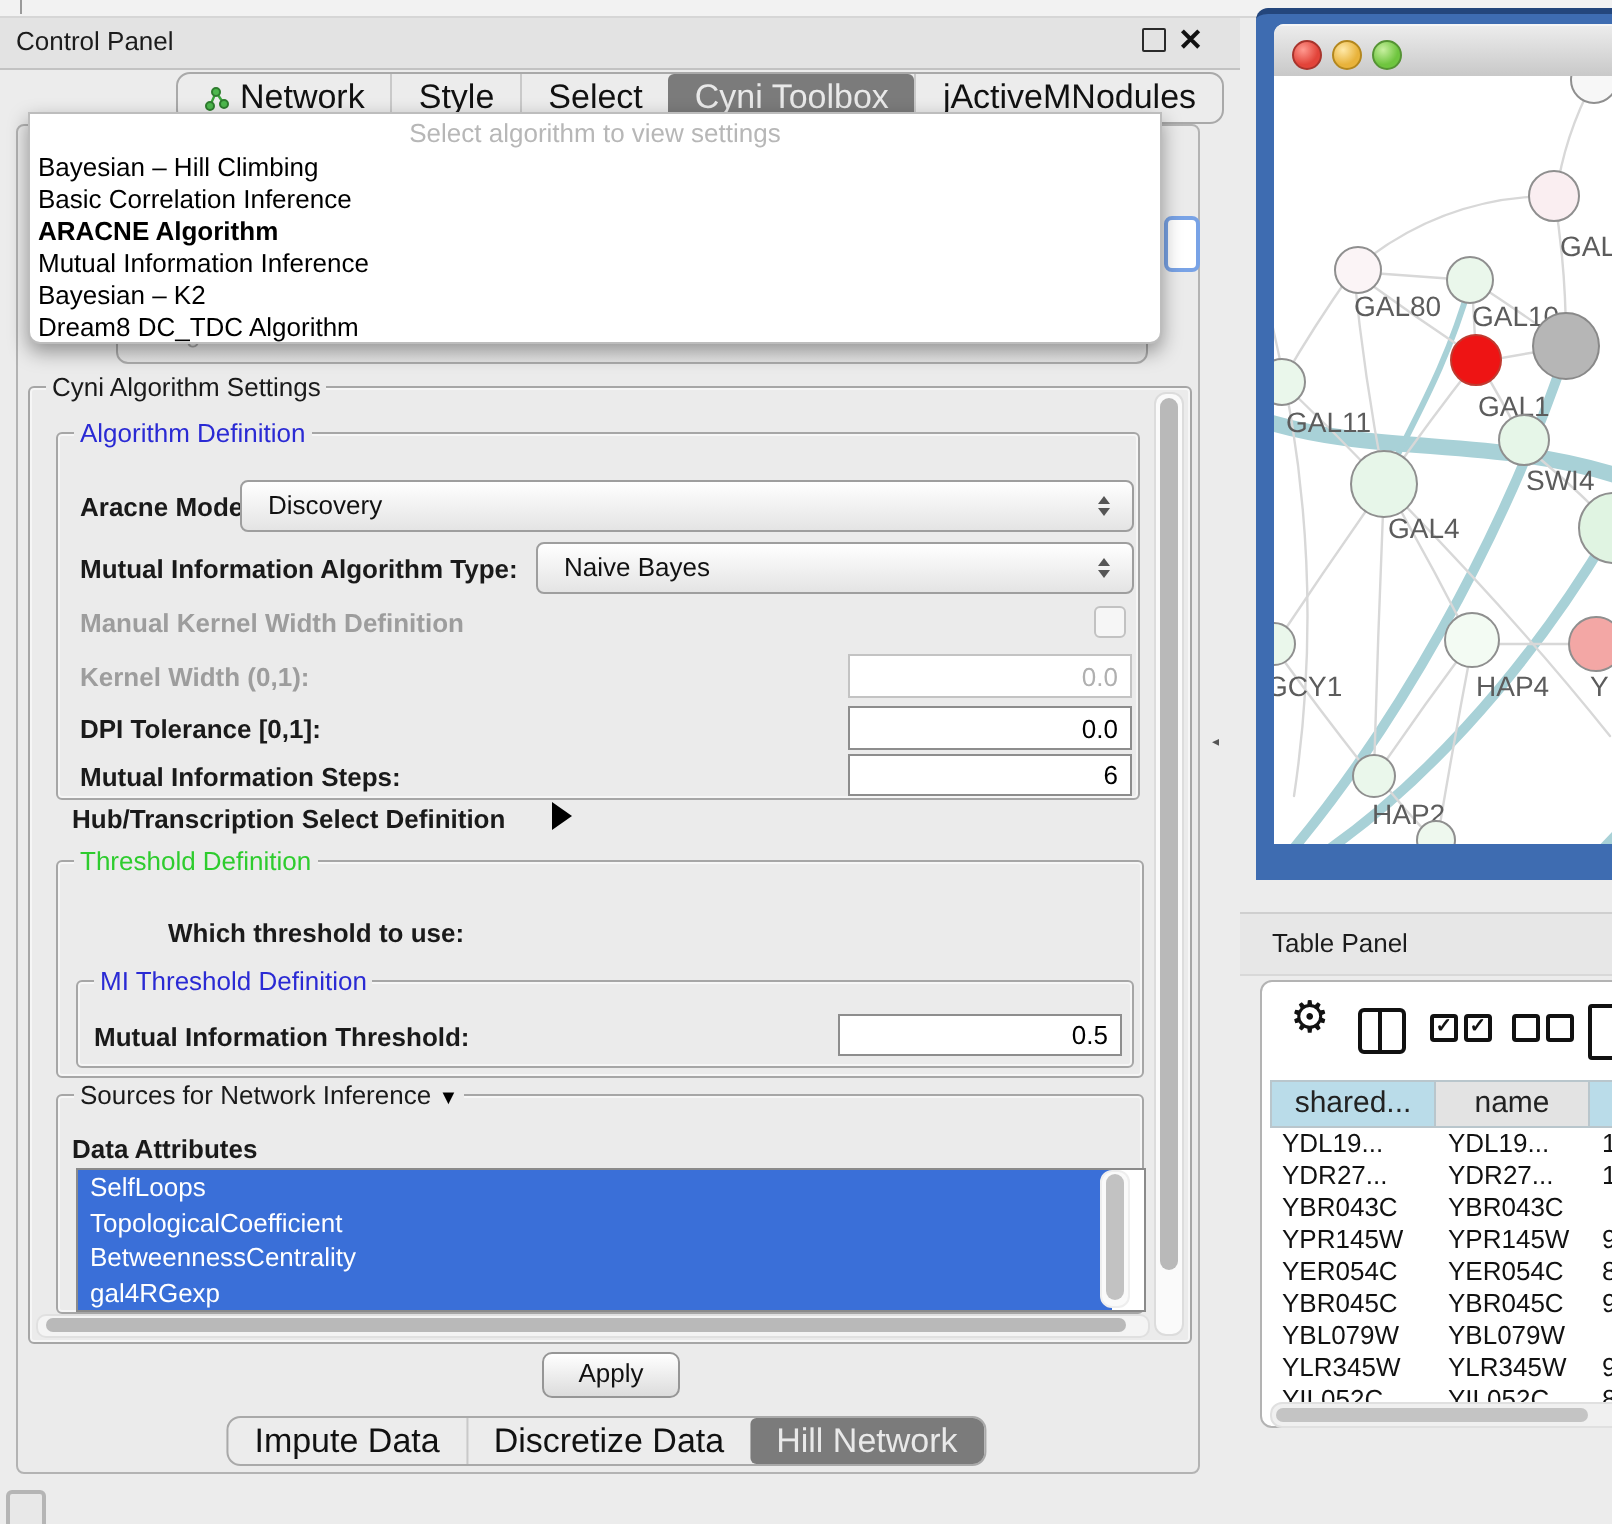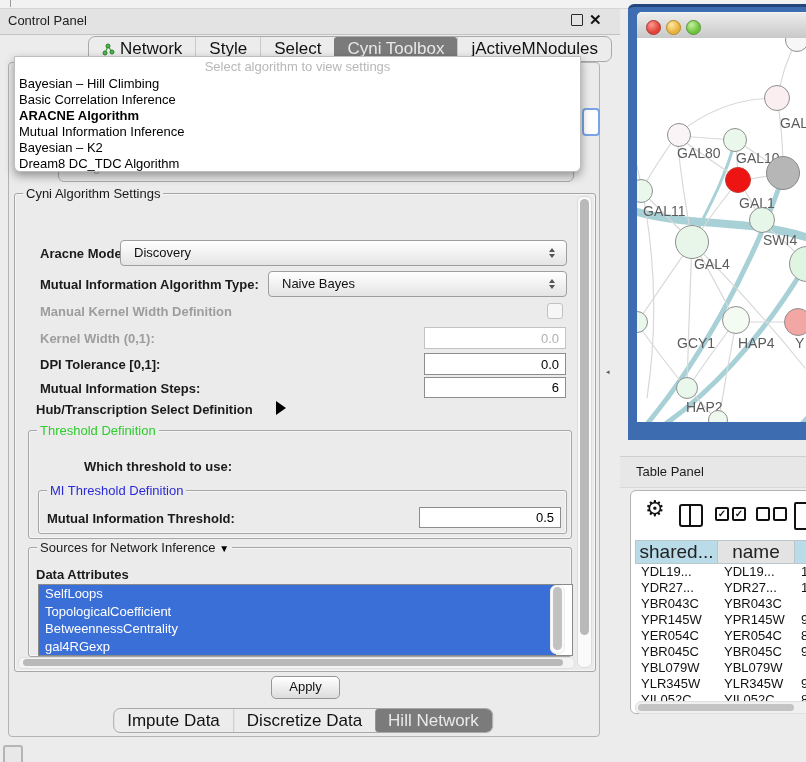--- a/index.html
+++ b/index.html
@@ -74,21 +74,21 @@
   #tp-bar{left:620px;top:456px;width:186px;height:30px;background:#e7e7e7;border-top:1px solid #cfcfcf;border-bottom:1px solid #d8d8d8;}
   #tp-title{left:636px;top:464px;font-size:13px;color:#1c1c1c;}
   #tbl-win{left:630px;top:490px;width:190px;height:222px;background:#fff;border:1px solid #b3b3b3;border-radius:6px;}
   #tbl-toolbar{position:absolute;left:0;top:0;width:100%;height:48px;}
   #gear-icon{position:absolute;left:14px;top:5px;font-size:22px;color:#111;}
   #cols-icon{position:absolute;left:48px;top:13px;width:20px;height:19px;border:2.4px solid #111;border-radius:3px;}
   #cols-icon:after{content:"";position:absolute;left:7.5px;top:0;width:2.4px;height:100%;background:#111;}
   .cbx{position:absolute;width:10px;height:10px;border:2px solid #111;border-radius:2px;font-size:10px;font-weight:bold;line-height:9px;text-align:center;color:#111;}
   #file-icon{position:absolute;left:163px;top:11px;width:22px;height:24px;border:2.4px solid #111;border-radius:2px;background:#fff;}
   #tbl-head{position:absolute;left:4px;top:49px;width:186px;height:24px;display:flex;}
-  .hcell{box-sizing:border-box;border:1px solid #b9c6cc;border-left:none;font-size:19px;color:#222;text-align:center;line-height:22px;}
+  .hcell{box-sizing:border-box;border:1px solid #b9c6cc;border-left:none;font-size:15px;color:#222;text-align:center;line-height:22px;}
   .hcell:first-child{border-left:1px solid #b9c6cc;}
   #tbl-rows{position:absolute;left:4px;top:73px;width:186px;height:137px;overflow:hidden;}
   .trow{display:flex;height:16px;font-size:13px;color:#111;}
   .tcell{box-sizing:border-box;padding-left:6px;white-space:nowrap;overflow:hidden;}
   #tbl-hscroll{position:absolute;left:4px;top:210px;width:182px;height:11px;background:#f0f0f0;border-radius:6px;border:1px solid #e0e0e0;}
   #tbl-hscroll .sb-th{left:2px;top:1.5px;width:156px;height:7px;background:#c4c4c4;}
 </style>
 </head>
 <body>
 
@@ -154,20 +154,23 @@
   </div>
 
   <div class="sb-v" style="left:577px;top:196px;width:13px;height:470px;">
     <div class="sb-th" style="left:1.5px;top:2px;width:9px;height:436px;"></div>
   </div>
 
   <div class="abs" style="left:18px;top:657px;width:555px;height:10px;background:#f4f4f4;border:1px solid #e0e0e0;border-radius:5px;">
     <div class="sb-th" style="left:4px;top:1px;width:540px;height:7px;"></div>
   </div>
 
+  <div class="grp" style="left:28px;top:216px;width:540px;height:182px;">
+    <span class="gtitle blue" style="left:8px;">Algorithm Definition</span>
+  </div>
   <div class="lbl" style="left:40px;top:246px;">Aracne Mode:</div>
   <div class="combo" style="left:120px;top:240px;width:445px;height:24px;">
     <span class="cval">Discovery</span>
     <span class="spin"></span>
   </div>
   <div class="lbl" style="left:40px;top:277px;">Mutual Information Algorithm Type:</div>
   <div class="combo" style="left:268px;top:271px;width:297px;height:24px;">
     <span class="cval">Naive Bayes</span>
     <span class="spin"></span>
   </div>
@@ -270,21 +273,21 @@
           <div class="node" style="left: 88px; top: 129px; width: 26px; height: 26px; background: rgb(238, 20, 20); border-color: rgb(192, 58, 48);"></div>
           <div class="nlabel" style="left: 102px; top: 157px;">GAL1</div>
           <div class="node" style="left: -8px; top: 141px; width: 24px; height: 24px; background: rgb(234, 247, 235);"></div>
           <div class="nlabel" style="left: 6px; top: 165px;">GAL11</div>
           <div class="node" style="left: 112px; top: 169px; width: 26px; height: 26px; background: rgb(230, 246, 232);"></div>
           <div class="nlabel" style="left: 126px; top: 194px;">SWI4</div>
           <div class="node" style="left: 38px; top: 187px; width: 34px; height: 34px; background: rgb(231, 246, 233);"></div>
           <div class="nlabel" style="left: 57px; top: 218px;">GAL4</div>
           <div class="node" style="left: 152px; top: 208px; width: 36px; height: 36px; background: rgb(224, 244, 226);"></div>
           <div class="node" style="left: -11px; top: 273px; width: 22px; height: 22px; background: rgb(234, 247, 235);"></div>
-          <div class="nlabel" style="left: -4px; top: 297px; margin-left: 44px;">GCY1</div>
+          <div class="nlabel" style="left: -4px; top: 297px;">GCY1</div>
           <div class="node" style="left: 85px; top: 268px; width: 28px; height: 28px; background: rgb(243, 251, 243);"></div>
           <div class="nlabel" style="left: 101px; top: 297px;">HAP4</div>
           <div class="node" style="left: 147px; top: 270px; width: 28px; height: 28px; background: rgb(243, 167, 165);"></div>
           <div class="nlabel" style="left: 158px; top: 297px;">Y</div>
           <div class="node" style="left: 39px; top: 339px; width: 22px; height: 22px; background: rgb(234, 247, 235);"></div>
           <div class="nlabel" style="left: 49px; top: 361px;">HAP2</div>
           <div class="node" style="left: 71px; top: 372px; width: 20px; height: 20px; background: rgb(238, 248, 238);"></div>
         </div>
     </div>
   </div>

